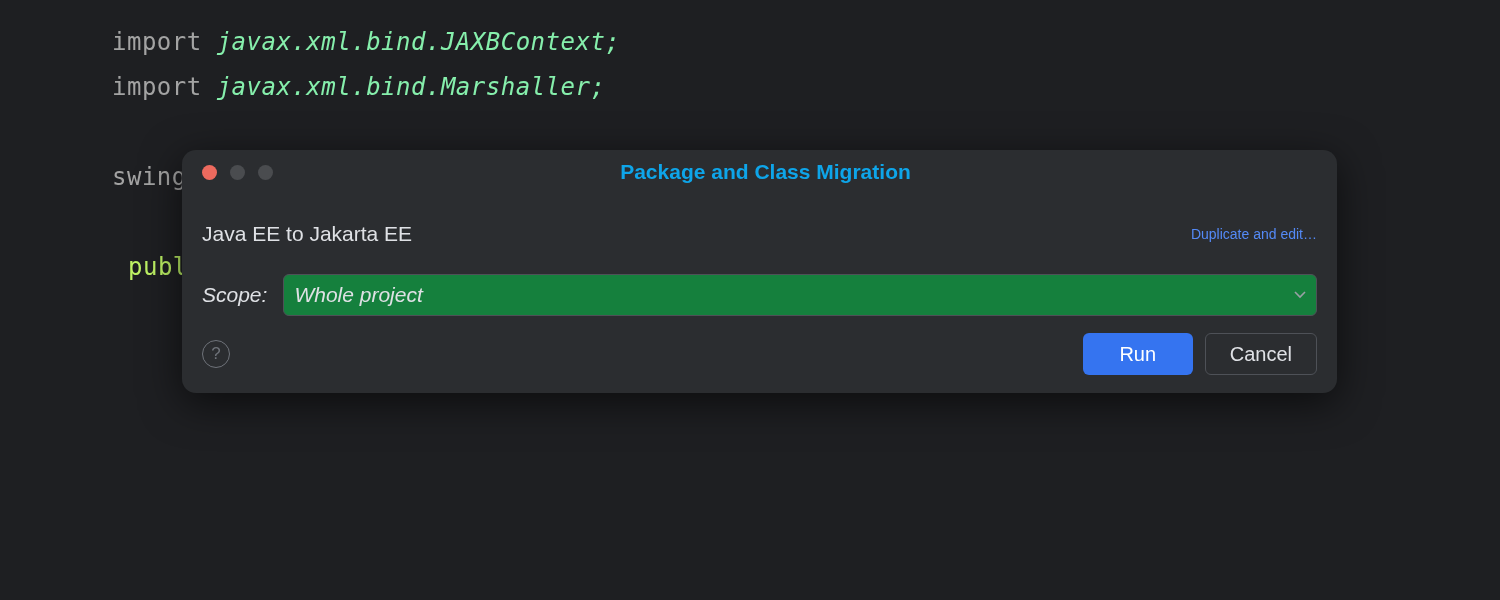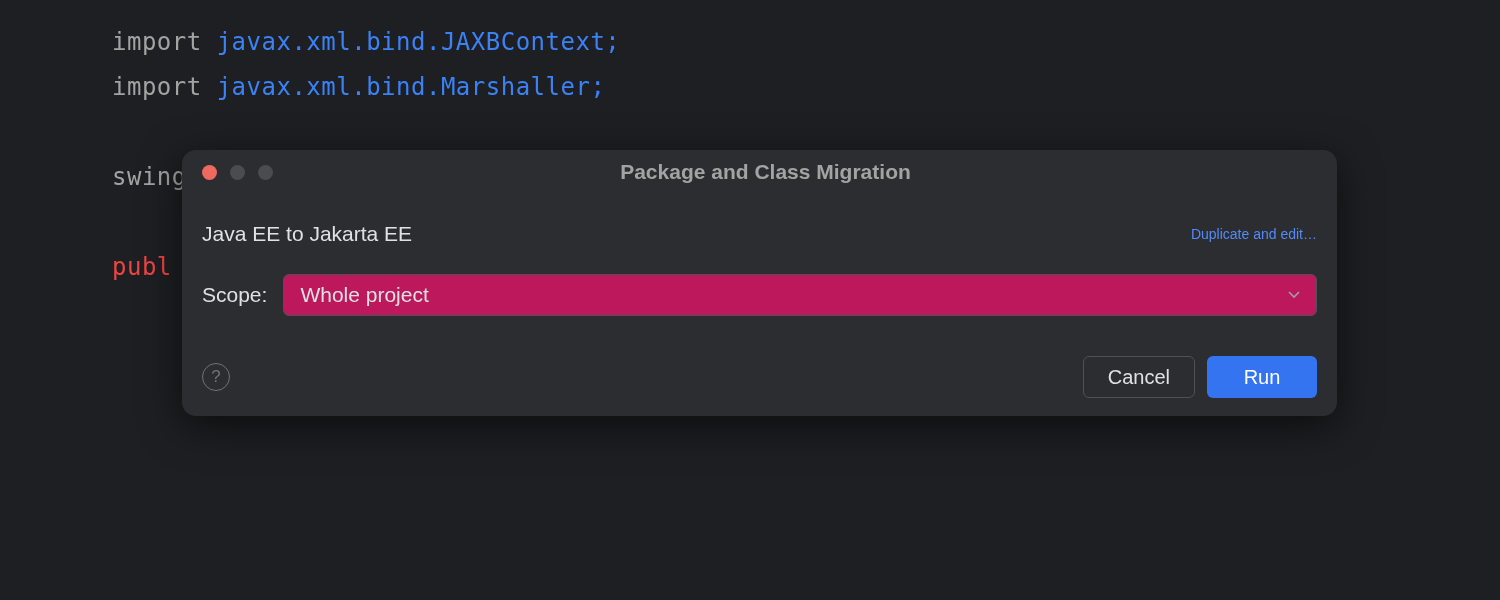--- a/index.html
+++ b/index.html
@@ -12,22 +12,22 @@
       position: relative;
     }
     .code-editor {
       padding: 20px 0 0 112px;
       font-family: "SF Mono", "Monaco", "Menlo", monospace;
       font-size: 24px;
       line-height: 45px;
       letter-spacing: 0.5px;
     }
     .kw-import { color: #a3a3a3; }
-    .kw-public { color: #ef4444; }
-    .code-text { color: #3b82f6; }
+    .kw-public { color: #bef264; margin-left: 16px; }
+    .code-text { color: #86efac; font-style: italic; }
     
     .dialog {
       position: absolute;
       left: 182px;
       top: 150px;
       width: 1155px;
       background: #2b2d30;
       border-radius: 14px;
       box-shadow: 0 10px 40px rgba(0,0,0,0.6);
       padding: 0;
@@ -49,21 +49,21 @@
       border-radius: 50%;
     }
     .tl-close { background: #ed6a5e; }
     .tl-min { background: #4a4c4f; }
     .tl-max { background: #4a4c4f; }
     .dialog-title {
       position: absolute;
       left: 12px;
       right: 0;
       text-align: center;
-      color: #a3a3a3;
+      color: #0ea5e9;
       font-size: 21px;
       font-weight: 600;
       pointer-events: none;
     }
     .dialog-body {
       padding: 28px 20px 18px 20px;
     }
     .header-row {
       display: flex;
       justify-content: space-between;
@@ -76,36 +76,37 @@
     }
     .duplicate-link {
       color: #548af7;
       font-size: 14px;
       cursor: pointer;
     }
     .scope-row {
       display: flex;
       align-items: center;
       gap: 16px;
-      margin-bottom: 40px;
+      margin-bottom: 17px;
+      font-style: italic;
     }
     .scope-label {
       color: #dfe1e5;
       font-size: 21px;
     }
     .scope-select {
       flex: 1;
-      background: #be185d;
+      background: #15803d;
       border: 1px solid #4e5157;
       border-radius: 6px;
       height: 42px;
       display: flex;
       align-items: center;
       justify-content: space-between;
-      padding: 0 16px;
+      padding: 0 10px;
       cursor: pointer;
     }
     .scope-value {
       color: #dfe1e5;
       font-size: 21px;
     }
     .chevron {
       color: #9aa0a6;
       font-size: 12px;
     }
@@ -192,18 +193,18 @@
         <span class="chevron">
           <svg width="12" height="8" viewBox="0 0 12 8">
               <path d="M1 1 L6 6 L11 1" stroke="#9aa0a6" stroke-width="1.6" fill="none"></path>
             </svg>
         </span>
       </div>
     </div>
     <div class="footer">
       <div class="help-icon">?</div>
       <div class="footer-buttons">
+        <button class="btn btn-run">Run</button>
         <button class="btn btn-cancel">Cancel</button>
-        <button class="btn btn-run">Run</button>
       </div>
     </div>
   </div>
 </div>
 
 </body></html>

